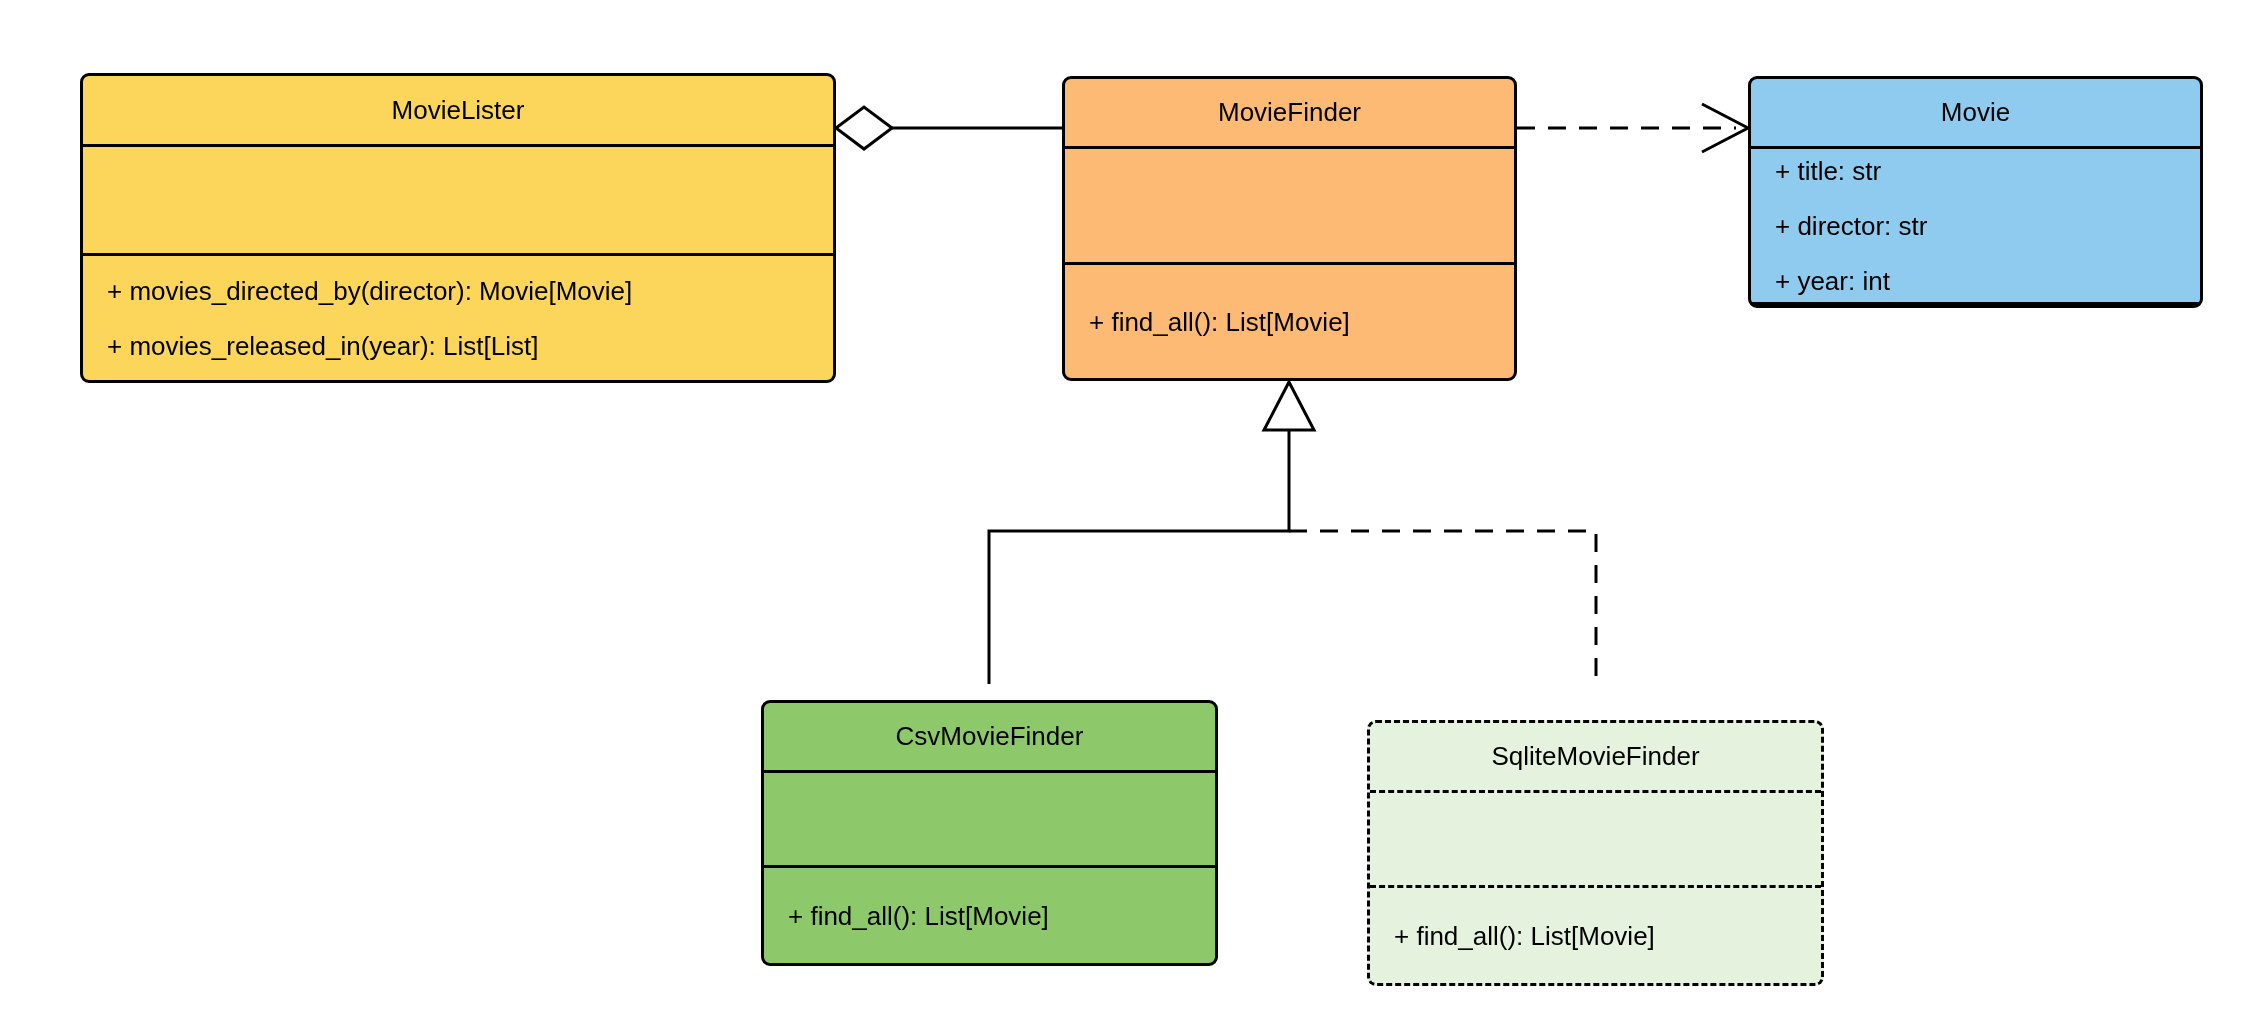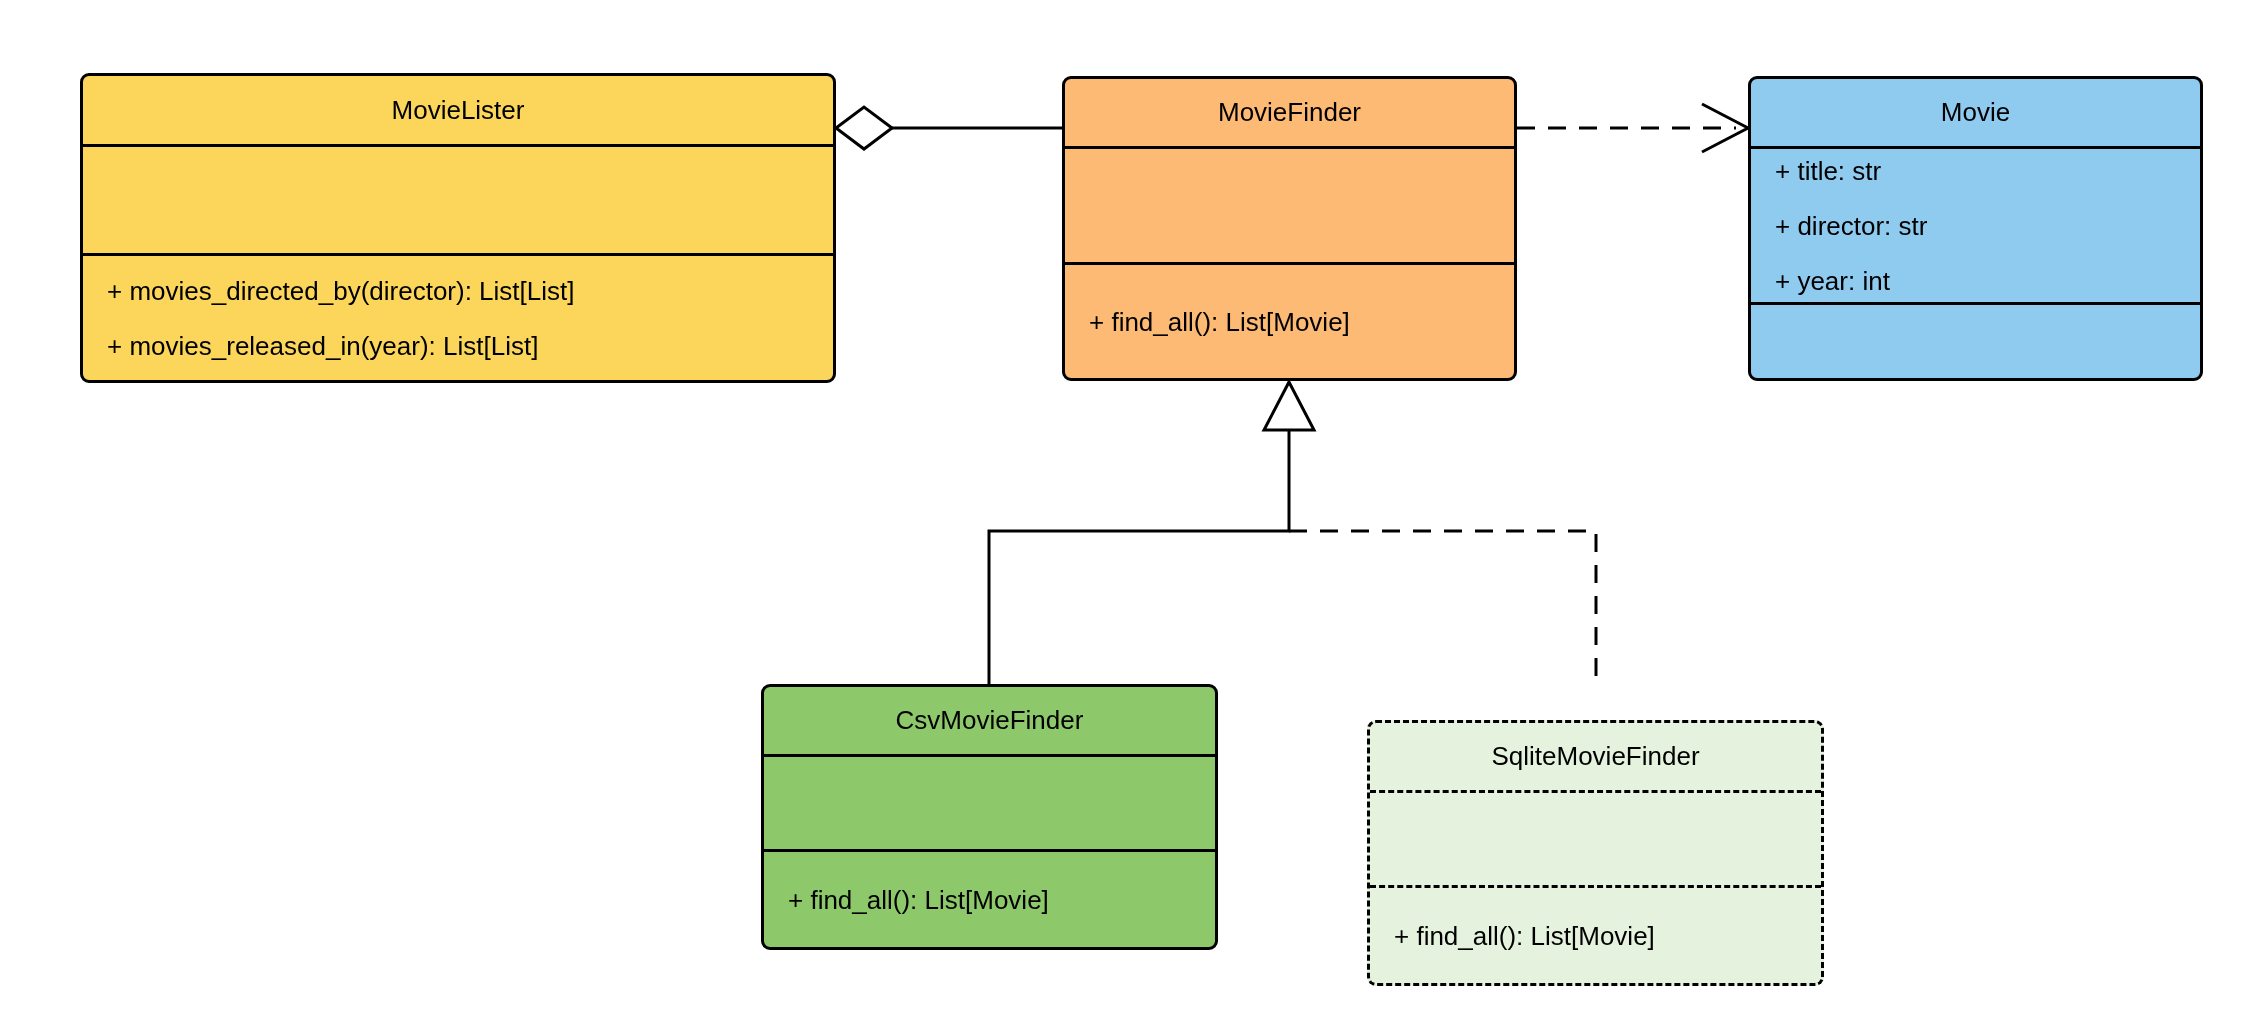--- a/index.html
+++ b/index.html
@@ -80,44 +80,44 @@
 
     <g>
       <polyline points="1289,531 1596,531 1596,684" fill="none" stroke="#000000" stroke-width="3" stroke-dasharray="18 13"></polyline>
     </g>
   </svg>
 
   <div class="uml-class" style="left: 80px; top: 73px; width: 756px; height: 310px; background-color: rgb(251, 214, 91);">
     <div class="class-title" style="height:68px;">MovieLister</div>
     <div class="compartment attrs-empty" style="height:109px;"></div>
     <div class="compartment lines methods-fill">
-      <div>+ movies_directed_by(director): List[List]</div>
+      <div>+ movies_directed_by(director): Movie[Movie]</div>
       <div>+ movies_released_in(year): List[List]</div>
     </div>
   </div>
 
   <div class="uml-class" style="left: 1062px; top: 76px; width: 455px; height: 305px; background-color: #fdba74;">
     <div class="class-title" style="height:67px;">MovieFinder</div>
     <div class="compartment attrs-empty" style="height:116px;"></div>
     <div class="compartment lines methods-fill">
       <div>+ find_all(): List[Movie]</div>
     </div>
   </div>
 
-  <div class="uml-class" style="left: 1748px; top: 76px; width: 455px; height: 305px; background-color: rgb(143, 202, 239);">
+  <div class="uml-class" style="left: 1748px; top: 76px; width: 455px; height: 232px; background-color: rgb(143, 202, 239);">
     <div class="class-title" style="height:67px;">Movie</div>
     <div class="compartment lines" style="height:156px;">
       <div>+ title: str</div>
       <div>+ director: str</div>
       <div>+ year: int</div>
     </div>
     <div class="compartment methods-fill"></div>
   </div>
 
-  <div class="uml-class" style="left: 761px; top: 684px; width: 457px; height: 266px; background-color: rgb(141, 201, 106);">
+  <div class="uml-class" style="left: 761px; top: 700px; width: 457px; height: 266px; background-color: rgb(141, 201, 106);">
     <div class="class-title" style="height:67px;">CsvMovieFinder</div>
     <div class="compartment attrs-empty" style="height:95px;"></div>
     <div class="compartment lines methods-fill">
       <div>+ find_all(): List[Movie]</div>
     </div>
   </div>
 
   <div class="uml-class dashed" style="left: 1367px; top: 720px; width: 457px; height: 266px; background-color: rgb(229, 242, 222);">
     <div class="class-title" style="height:67px;">SqliteMovieFinder</div>
     <div class="compartment attrs-empty" style="height:95px;"></div>

